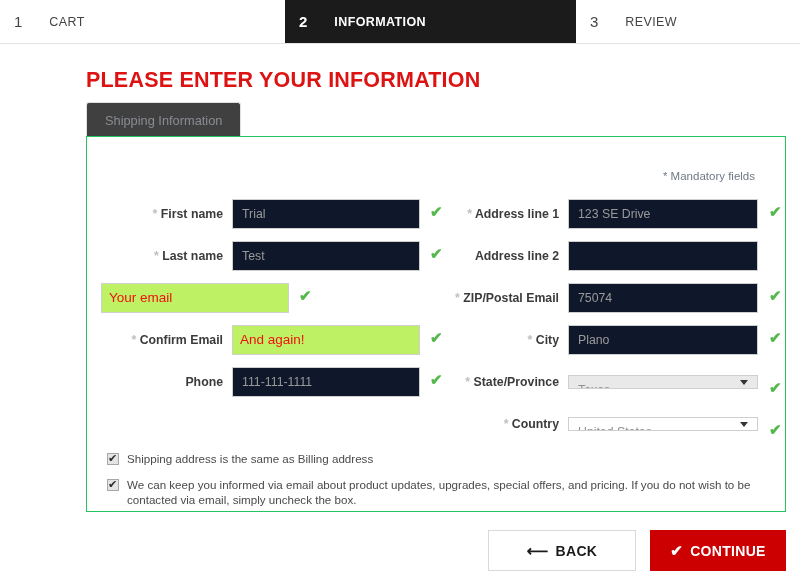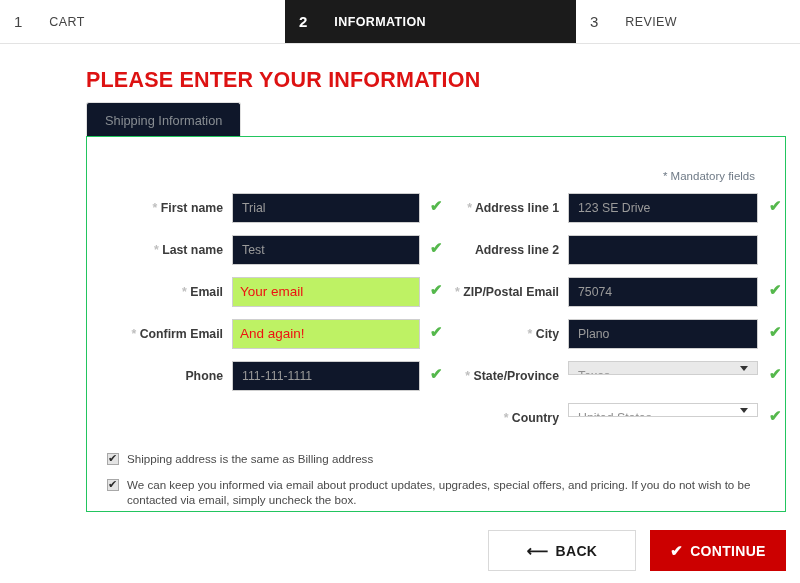--- a/index.html
+++ b/index.html
@@ -68,21 +68,21 @@
   }
   .tab {
     position: absolute;
     left: 0; top: 0;
     height: 35px;
     padding: 0 18px;
     display: flex;
     align-items: center;
     font-size: 12.8px;
     color: #888d92;
-    background: #0f172a;
+    background: #404040;
     border: 1px solid #e0e0e0;
     border-bottom: none;
     border-radius: 3px 3px 0 0;
   }
 
   
   .panel {
     position: absolute;
     left: 86px;
     top: 136px;
@@ -105,21 +105,21 @@
     position: absolute;
     top: 56px;
   }
   .col-left  { left: 14px;  width: 334px; }
   .col-right { left: 350px; width: 336px; }
 
   .frow {
     position: relative;
     height: 42px;
     display: flex;
-    align-items: flex-start;
+    align-items: center;
   }
   .flabel {
     width: 131px;
     text-align: right;
     font-size: 12.3px;
     font-weight: bold;
     color: #3b3b3b;
     line-height: 30px;
     padding-right: 9px;
   }
@@ -296,21 +296,20 @@
         </div>
       </div>
       <div class="frow">
         <div class="flabel"><span class="star">*</span> <span>Last name</span></div>
         <div class="fctrl">
           <div class="inp">Test</div>
           <span class="check">✔</span>
         </div>
       </div>
       <div class="frow">
-        <div class="flabel"><span class="star">*</span> <span>Email</span></div>
         <div class="fctrl">
           <div class="inp redacted">Your email</div>
           <span class="check">✔</span>
         </div>
       </div>
       <div class="frow">
         <div class="flabel"><span class="star">*</span> <span>Confirm Email</span></div>
         <div class="fctrl">
           <div class="inp redacted">And again!</div>
           <span class="check">✔</span>

